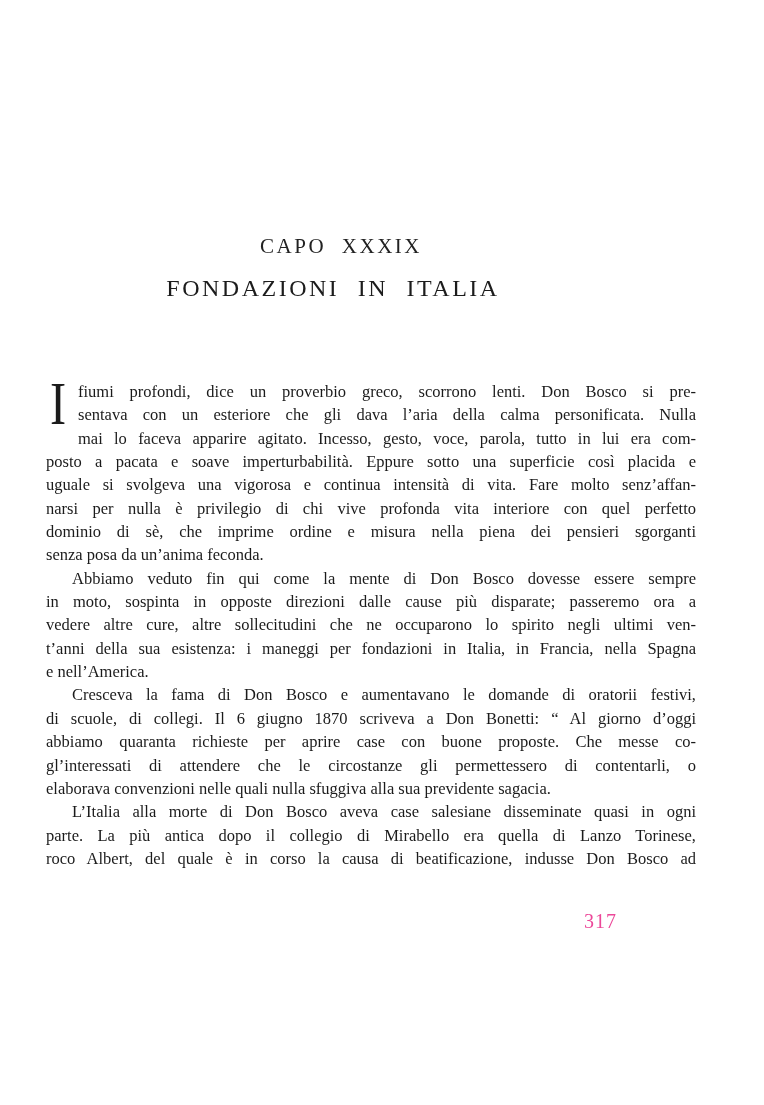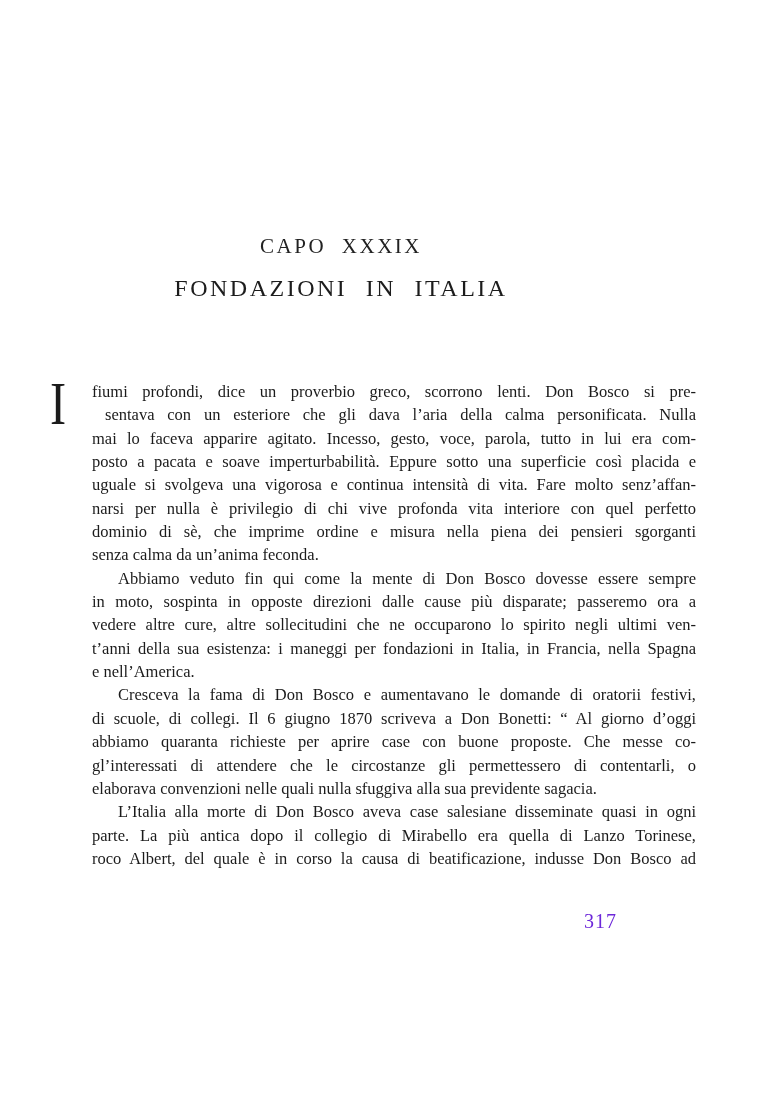--- a/index.html
+++ b/index.html
@@ -24,21 +24,21 @@
     width: 650px;
     text-align: center;
     font-size: 21px;
     line-height: 1;
     letter-spacing: 2.5px;
     word-spacing: 8px;
     color: #222;
   }
   .page-title {
     position: absolute;
-    left: 16px;
+    left: 8px;
     top: 276px;
     width: 650px;
     text-align: center;
     font-size: 24px;
     line-height: 1;
     letter-spacing: 2.5px;
     word-spacing: 10px;
     color: #1c1c1c;
   }
   .body-text {
@@ -49,21 +49,20 @@
     font-size: 16.5px;
     color: #1b1b1b;
   }
   .para { margin: 0; }
   .line {
     height: 23.35px;
     line-height: 23.35px;
     text-align: justify;
     text-align-last: justify;
     overflow: visible;
-    margin-left: 46px;
   }
   .line.para-end {
     text-align-last: left;
   }
   .para.indent-first > .line:first-child {
     text-indent: 26px;
   }
   .dropcap {
     float: left;
     width: 15px;
@@ -78,40 +77,40 @@
   }
   .para.has-dropcap > .line.dc-second {
     padding-left: 13px;
   }
   .page-number {
     position: absolute;
     left: 584px;
     top: 910px;
     font-size: 20px;
     letter-spacing: 1px;
-    color: #6d28d9;
+    color: #ec4899;
   }
 </style>
 </head>
 <body>
 
 <div class="page">
   <div class="chapter-heading">CAPO XXXIX</div>
   <div class="page-title">FONDAZIONI IN ITALIA</div>
   <div class="body-text" id="body-text">
       <div class="para has-dropcap">
         <span class="dropcap">I</span>
         <div class="line">fiumi profondi, dice un proverbio greco, scorrono lenti. Don Bosco si pre-</div>
         <div class="line dc-second">sentava con un esteriore che gli dava l’aria della calma personificata. Nulla</div>
         <div class="line">mai lo faceva apparire agitato. Incesso, gesto, voce, parola, tutto in lui era com-</div>
         <div class="line">posto a pacata e soave imperturbabilità. Eppure sotto una superficie così placida e</div>
         <div class="line">uguale si svolgeva una vigorosa e continua intensità di vita. Fare molto senz’affan-</div>
         <div class="line">narsi per nulla è privilegio di chi vive profonda vita interiore con quel perfetto</div>
         <div class="line">dominio di sè, che imprime ordine e misura nella piena dei pensieri sgorganti</div>
-        <div class="line para-end">senza calma da un’anima feconda.</div>
+        <div class="line para-end">senza posa da un’anima feconda.</div>
       </div>
       <div class="para indent-first">
         <div class="line">Abbiamo veduto fin qui come la mente di Don Bosco dovesse essere sempre</div>
         <div class="line">in moto, sospinta in opposte direzioni dalle cause più disparate; passeremo ora a</div>
         <div class="line">vedere altre cure, altre sollecitudini che ne occuparono lo spirito negli ultimi ven-</div>
         <div class="line">t’anni della sua esistenza: i maneggi per fondazioni in Italia, in Francia, nella Spagna</div>
         <div class="line para-end">e nell’America.</div>
       </div>
       <div class="para indent-first">
         <div class="line">Cresceva la fama di Don Bosco e aumentavano le domande di oratorii festivi,</div>

